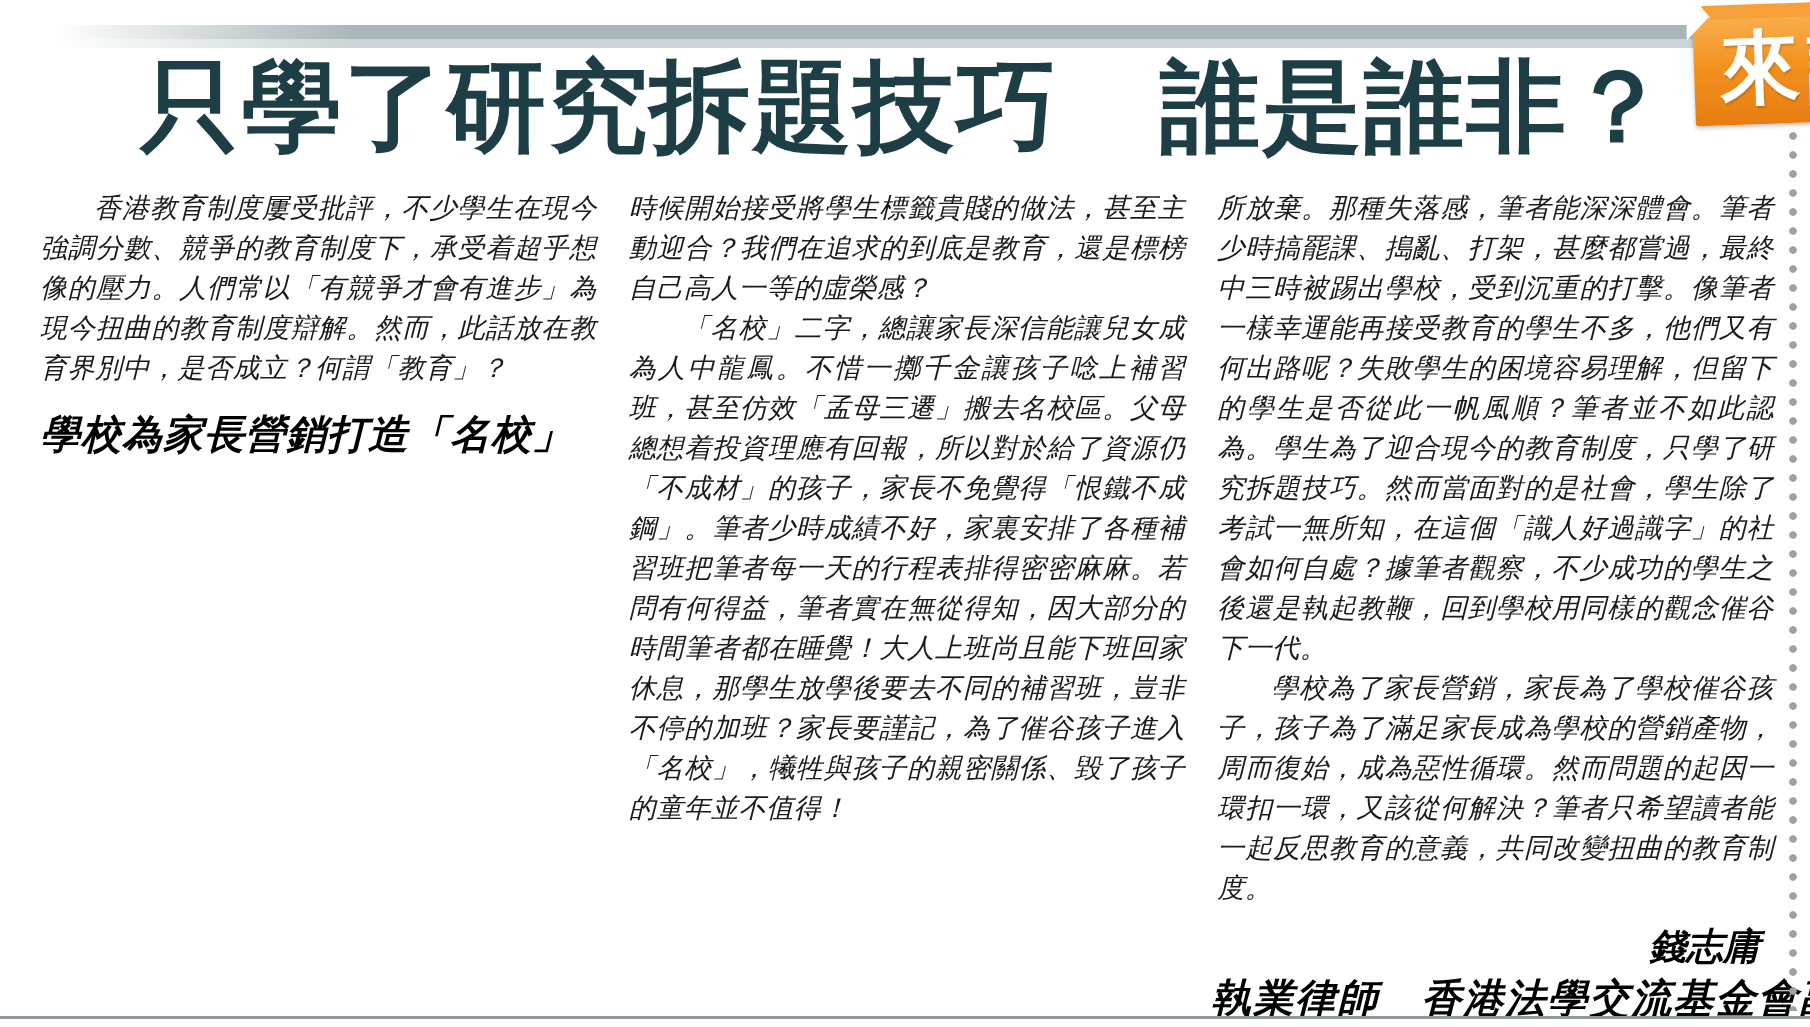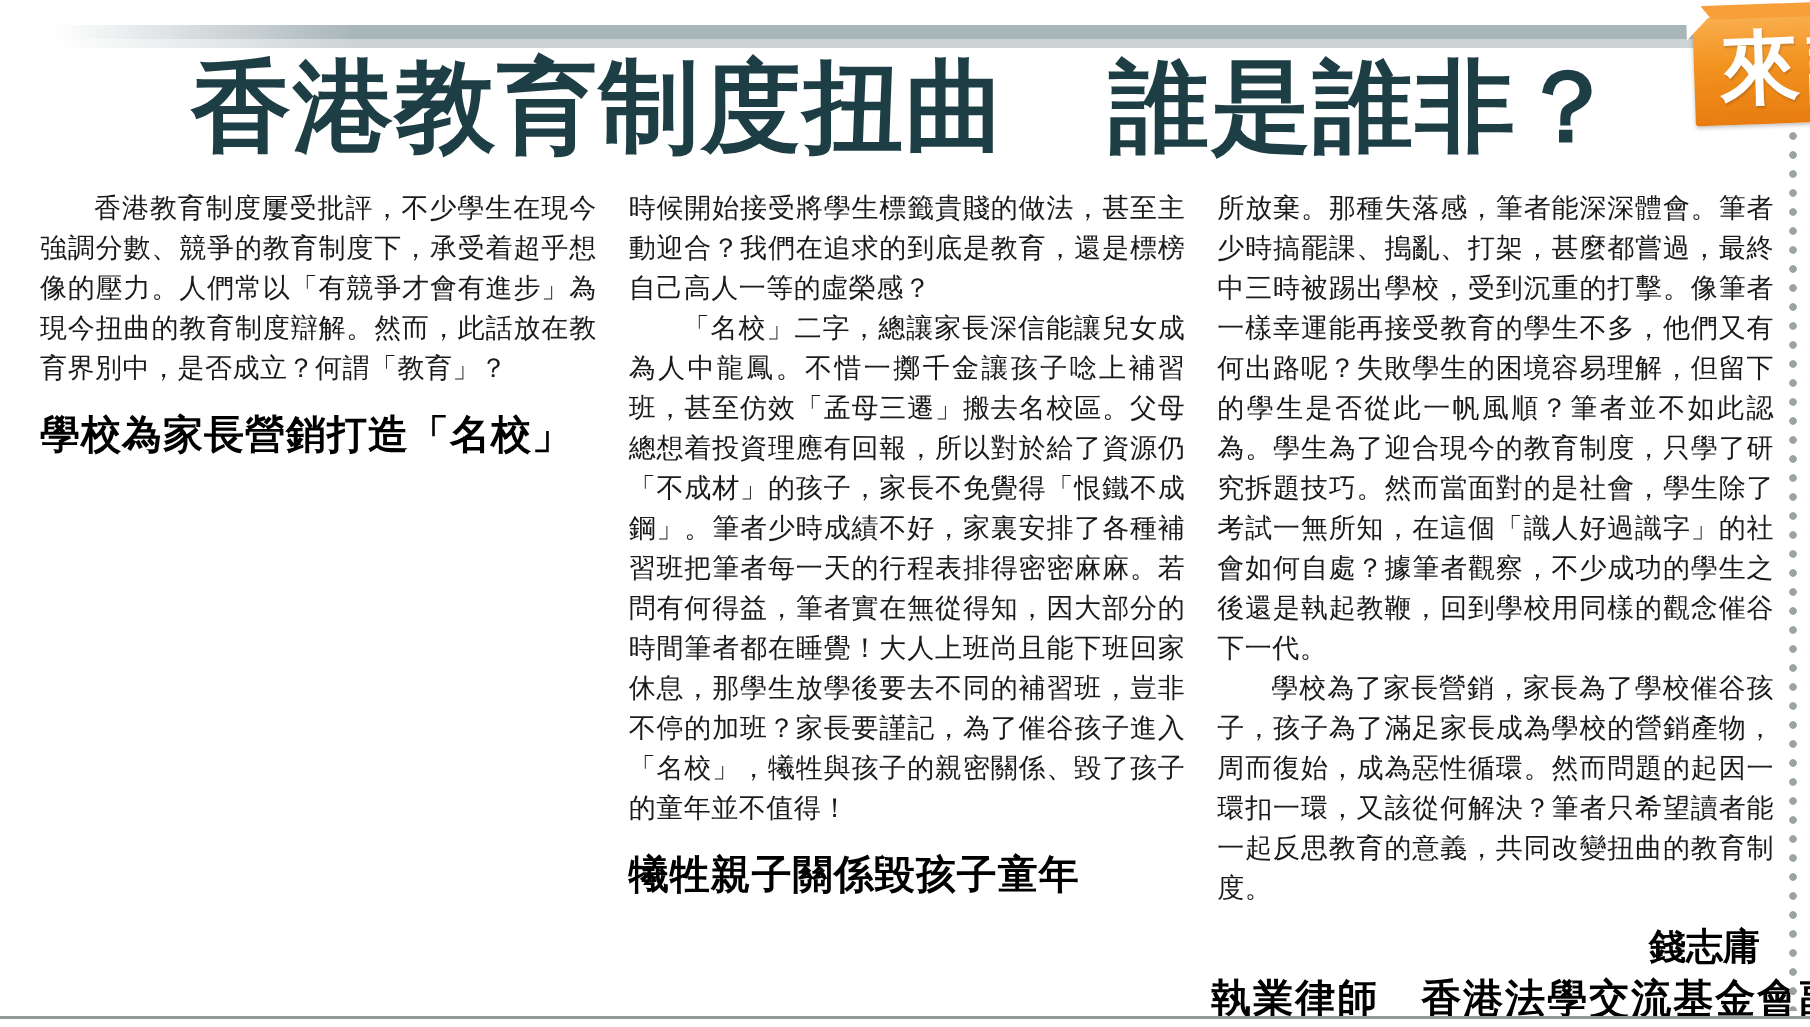--- a/index.html
+++ b/index.html
@@ -67,20 +67,21 @@
     font-weight:900;
     color:#1d3e44;
     letter-spacing:2px;
     white-space:nowrap;
   }
 
   
   .columns{
     display:flex;gap:32px;
     padding:22px 36px 0 40px;
+    font-style:italic;
   }
   .col{flex:1 1 0;min-width:0;}
 
   .para{
     margin:0;
     font-size:27px;line-height:40px;
     text-align:justify;
     letter-spacing:0.5px;
   }
   .para.indent{text-indent:2em;}
@@ -116,33 +117,32 @@
 <div id="page">
 
   <div class="top-bar"></div>
 
   <div class="corner-tag">
     <span class="tag-text">來論</span>
   </div>
 
   <div class="dotted-rule"></div>
 
-  <h1 class="headline">香港教育制度扭曲　誰是誰非？</h1>
+  <h1 class="headline">只學了研究拆題技巧　誰是誰非？</h1>
 
   <div class="columns">
 
     <div class="col">
       <p class="para indent">香港教育制度屢受批評，不少學生在現今強調分數、競爭的教育制度下，承受着超乎想像的壓力。人們常以「有競爭才會有進步」為現今扭曲的教育制度辯解。然而，此話放在教育界別中，是否成立？何謂「教育」？</p>
       <h2 class="subhead">學校為家長營銷打造「名校」</h2>
     </div>
 
     <div class="col">
       <p class="para">時候開始接受將學生標籤貴賤的做法，甚至主動迎合？我們在追求的到底是教育，還是標榜自己高人一等的虛榮感？</p>
       <p class="para indent">「名校」二字，總讓家長深信能讓兒女成為人中龍鳳。不惜一擲千金讓孩子唸上補習班，甚至仿效「孟母三遷」搬去名校區。父母總想着投資理應有回報，所以對於給了資源仍「不成材」的孩子，家長不免覺得「恨鐵不成鋼」。筆者少時成績不好，家裏安排了各種補習班把筆者每一天的行程表排得密密麻麻。若問有何得益，筆者實在無從得知，因大部分的時間筆者都在睡覺！大人上班尚且能下班回家休息，那學生放學後要去不同的補習班，豈非不停的加班？家長要謹記，為了催谷孩子進入「名校」，犧牲與孩子的親密關係、毀了孩子的童年並不值得！</p>
-      <h2 class="subhead">犧牲親子關係毀孩子童年</h2>
     </div>
 
     <div class="col">
       <p class="para">所放棄。那種失落感，筆者能深深體會。筆者少時搞罷課、搗亂、打架，甚麼都嘗過，最終中三時被踢出學校，受到沉重的打擊。像筆者一樣幸運能再接受教育的學生不多，他們又有何出路呢？失敗學生的困境容易理解，但留下的學生是否從此一帆風順？筆者並不如此認為。學生為了迎合現今的教育制度，只學了研究拆題技巧。然而當面對的是社會，學生除了考試一無所知，在這個「識人好過識字」的社會如何自處？據筆者觀察，不少成功的學生之後還是執起教鞭，回到學校用同樣的觀念催谷下一代。</p>
       <p class="para indent">學校為了家長營銷，家長為了學校催谷孩子，孩子為了滿足家長成為學校的營銷產物，周而復始，成為惡性循環。然而問題的起因一環扣一環，又該從何解決？筆者只希望讀者能一起反思教育的意義，共同改變扭曲的教育制度。</p>
       <div class="author">錢志庸</div>
       <div class="byline">執業律師　香港法學交流基金會副主席</div>
     </div>
 
   </div>

